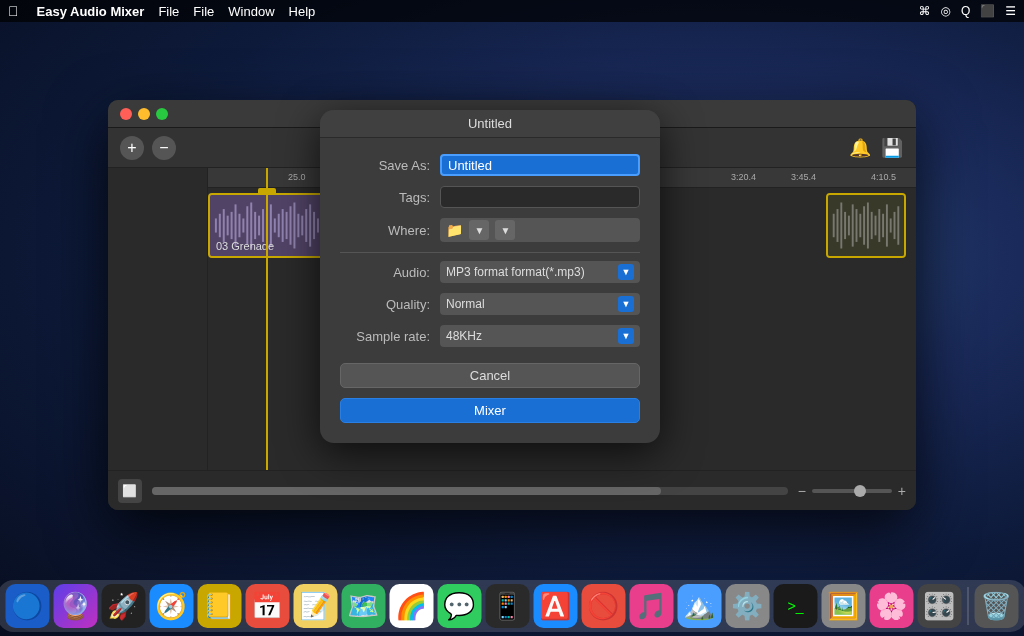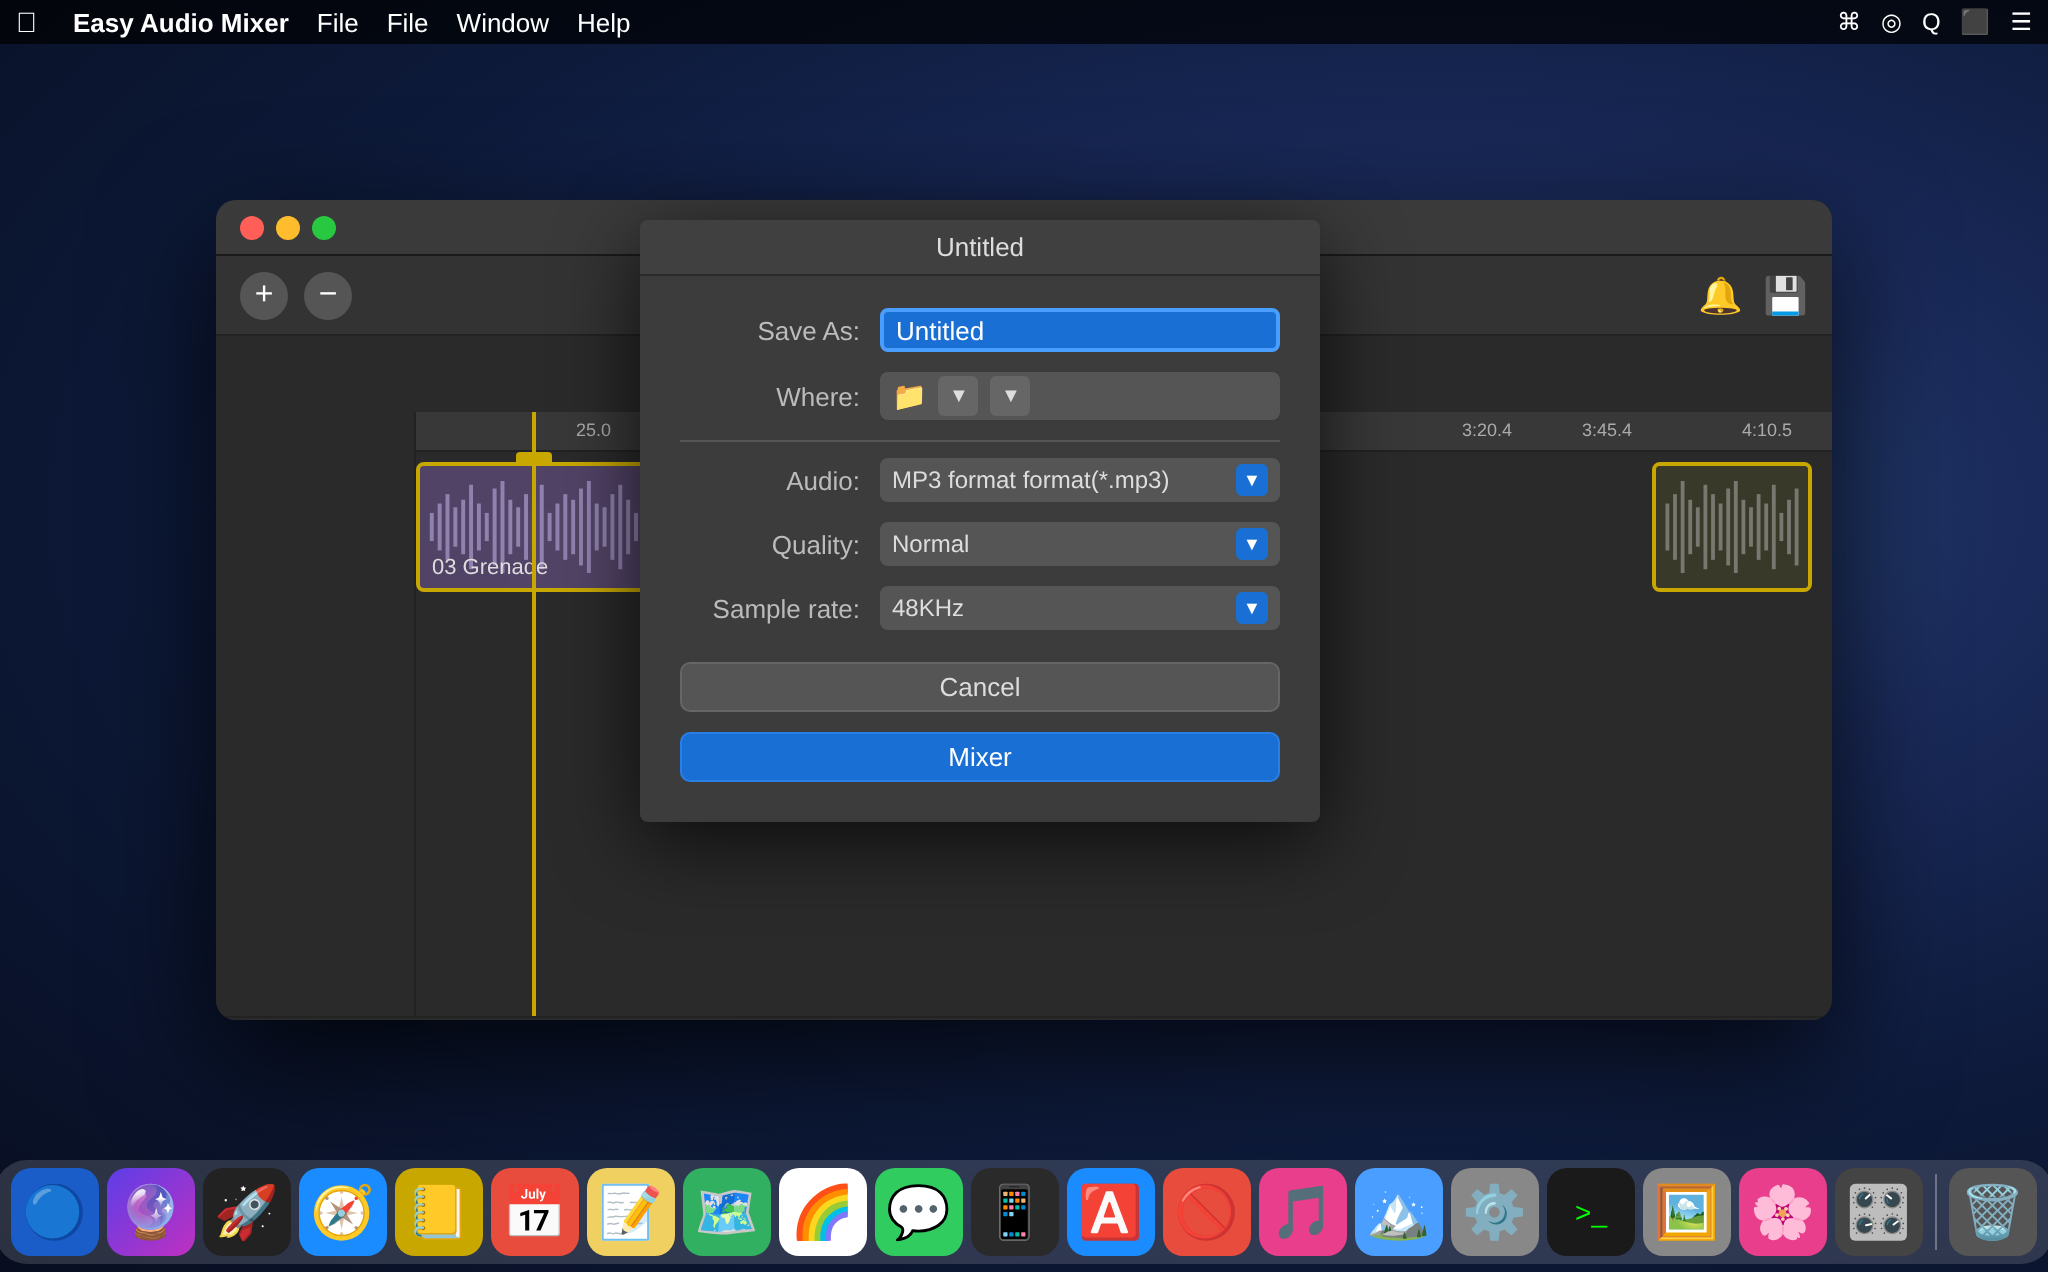--- a/index.html
+++ b/index.html
@@ -121,21 +121,20 @@
       align-items: center;
       color: #ccc;
       font-size: 18px;
     }
 
     
     .timeline-area {
       display: flex;
       height: calc(100% - 68px - 40px);
       position: relative;
-      margin-top: 38px;
     }
 
     
     .track-labels {
       width: 100px;
       background: #2a2a2a;
       border-right: 1px solid #222;
       flex-shrink: 0;
     }
 
@@ -274,21 +273,21 @@
       border-radius: 50%;
     }
 
     
     .save-dialog {
       position: absolute;
       top: 110px;
       left: 320px;
       width: 340px;
       background: #3c3c3c;
-      border-radius: 4px;
+      border-radius: 14px;
       box-shadow: 0 10px 40px rgba(0,0,0,0.7);
       z-index: 50;
       overflow: hidden;
     }
     .dialog-titlebar {
       height: 28px;
       background: #404040;
       display: flex;
       align-items: center;
       justify-content: center;
@@ -636,20 +635,24 @@
   <div class="dialog-titlebar">
     <span class="dialog-title">Untitled</span>
   </div>
   <div class="dialog-body">
 
     <div class="dialog-row">
       <span class="dialog-label">Save As:</span>
       <input class="dialog-input" type="text" value="Untitled" style="">
     </div>
 
+    <div class="dialog-row">
+      <span class="dialog-label">Tags:</span>
+      <div class="dialog-tags"></div>
+    </div>
 
     <div class="dialog-row">
       <span class="dialog-label">Where:</span>
       <div class="dialog-where">
         <span class="folder-icon">📁</span>
         <div class="dropdown-btn">▼</div>
         <div class="dropdown-btn">▼</div>
       </div>
     </div>
 

